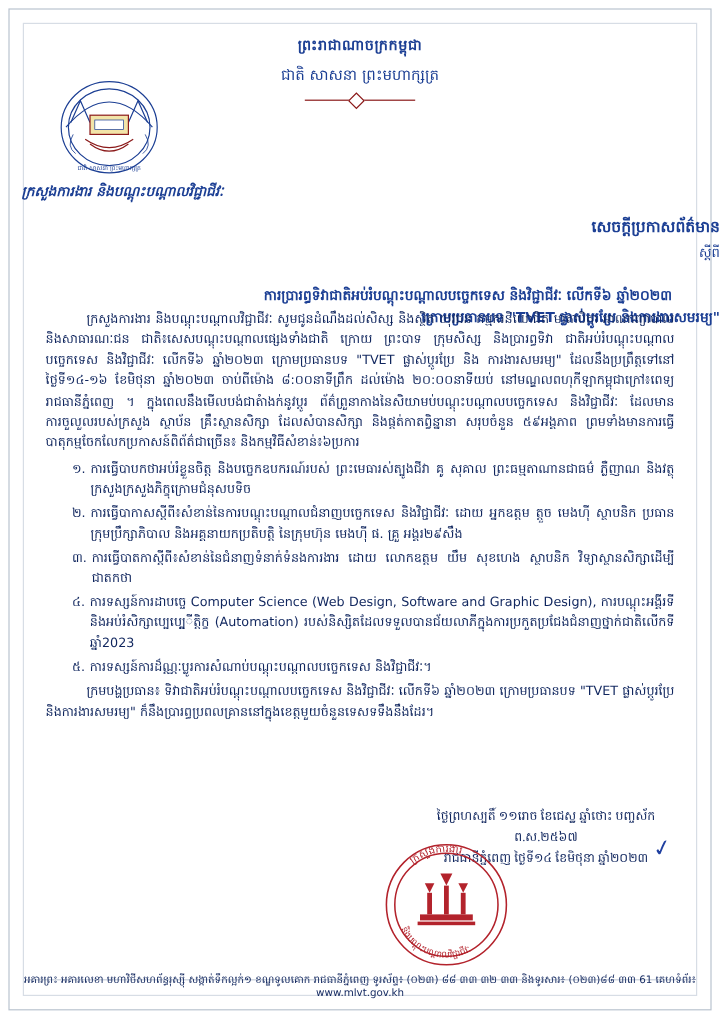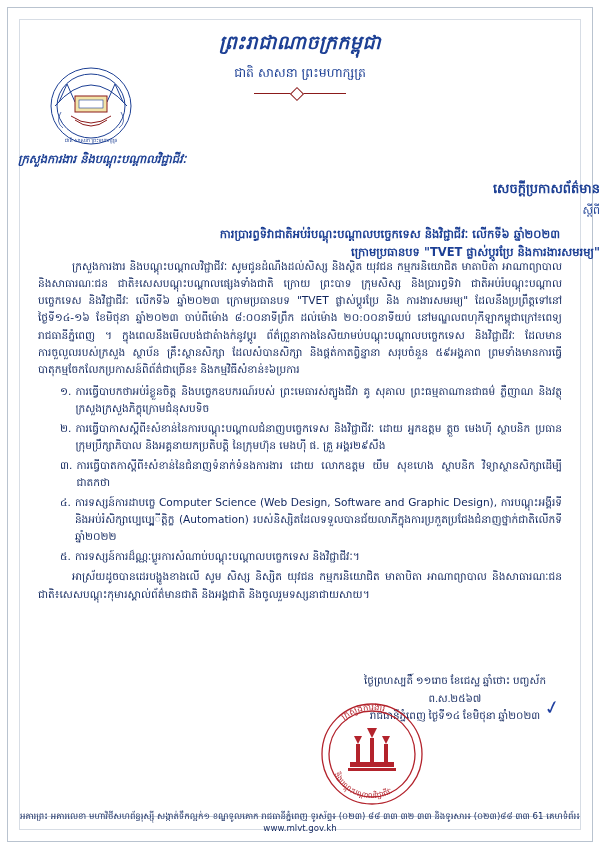--- a/index.html
+++ b/index.html
@@ -38,25 +38,24 @@
   
   .header {
     position: absolute;
     left: 0;
     top: 30px;
     width: 100%;
     text-align: center;
     color: #1f3a93;
   }
   .kingdom {
-    font-size: 19px;
+    font-size: 12px;
     letter-spacing: .5px;
     color: #1c3f94;
     font-weight: bold;
-    font-style: italic;
   }
   .motto {
     font-size: 12.5px;
     margin-top: 7px;
     color: #1c3f94;
   }
   .divider {
     margin: 6px auto 0;
     width: 92px;
     height: 9px;
@@ -103,21 +102,21 @@
   .titleblock {
     position: absolute;
     left: 0;
     top: 180px;
     width: 100%;
     text-align: right;
     color: #1c3f94;
   }
   .t1 { font-size: 13px; font-weight: bold; }
   .t2 { font-size: 11px; margin-top: 4px; }
-  .t3 { font-size: 11.5px; margin-top: 7px; font-weight: bold; line-height: 1.5; padding: 0 40px;}
+  .t3 { font-size: 11.5px; margin-top: 19px; font-weight: bold; line-height: 1.5; padding: 0 40px;}
   .t4 { font-size: 11.5px; margin-top: 2px; font-weight: bold; }
   
   .body {
     position: absolute;
     left: 38px;
     top: 258px;
     width: 524px;
     color: #10265e;
     font-size: 10.6px;
     line-height: 1.62;
@@ -251,29 +250,29 @@
       <div class="list-item">
         <span class="li-num">២.</span>
         <span class="li-text">ការធ្វើបាកាសស្តីពី៖សំខាន់នៃការបណ្តុះបណ្តាលជំនាញបច្ចេកទេស និងវិជ្ជាជីវៈ ដោយ អ្នកឧត្តម ត្តួច មេងហ៊ី ស្ថាបនិក ប្រធានក្រុមប្រឹក្សាភិបាល និងអគ្គនាយកប្រតិបត្តិ នៃក្រុមហ៊ុន មេងហ៊ី ផ. គួ្រ អង្គរ២៩សឹង</span>
       </div>
       <div class="list-item">
         <span class="li-num">៣.</span>
         <span class="li-text">ការធ្វើបាតកាស្តីពី៖សំខាន់នៃជំនាញទំនាក់ទំនងការងារ ដោយ លោកឧត្តម យឹម សុខហេង ស្ថាបនិក វិទ្យាស្ថានសិក្សាដើម្បីជាតកថា</span>
       </div>
       <div class="list-item">
         <span class="li-num">៤.</span>
-        <span class="li-text">ការទស្សន៍ការដាបច្ចេ Computer Science (Web Design, Software and Graphic Design), ការបណ្តុះអង្គីរទី និងអប់រំសិក្សាប្បេប្បេ្តីត្តិក្ខ (Automation) របស់និស្សិតដែលទទួលបានជ័យលាភីក្នុងការប្រកួតប្រជែងជំនាញថ្នាក់ជាតិលើកទី ឆ្នាំ២០២២</span>
+        <span class="li-text">ការទស្សន៍ការដាបច្ចេ Computer Science (Web Design, Software and Graphic Design), ការបណ្តុះអង្គីរទី និងអប់រំសិក្សាប្បេប្បេ្តីត្តិក្ខ (Automation) របស់និស្សិតដែលទទួលបានជ័យលាភីក្នុងការប្រកួតប្រជែងជំនាញថ្នាក់ជាតិលើកទី ឆ្នាំ2023</span>
       </div>
       <div class="list-item">
         <span class="li-num">៥.</span>
         <span class="li-text">ការទស្សន៍ការដ៏ណ្ណៈប្លូរការសំណាប់បណ្តុះបណ្តាលបច្ចេកទេស និងវិជ្ជាជីវៈ។</span>
       </div>
     </div>
 
-    <div class="para">អាស្រ័យដូចបានដេរបង្ហូងខាងលើ សូម សិស្ស និស្សិត យុវជន កម្មករនិយោជិត មាតាបិតា អាណាព្យាបាល និងសាធារណៈជន ជាតិ៖សេសបណ្តុះកុមារស្គាល់ព័ត៌មានជាតិ និងអង្គជាតិ និងចូលរួមទស្សនាជាយសាយ។</div>
+    <div class="para">ក្រមបង្ហប្រធាន៖ ទិវាជាតិអប់រំបណ្តុះបណ្តាលបច្ចេកទេស និងវិជ្ជាជីវៈ លើកទី៦ ឆ្នាំ២០២៣ ក្រោមប្រធានបទ "TVET ផ្លាស់ប្តូរប្រែ និងការងារសមរម្យ" ក៏នឹងប្រារព្ធប្រពលគ្រាននៅក្នុងខេត្តមួយចំនួនទេសទទឹងនឹងដែរ។</div>
   </div>
 
   <div class="sigdate">
     <div>ថ្ងៃព្រហស្បតិ៍ ១១រោច ខែជេស្ឋ ឆ្នាំថោះ បញ្ចស័ក ព.ស.២៥៦៧</div>
     <div>រាជធានីភ្នំពេញ ថ្ងៃទី១៤ ខែមិថុនា ឆ្នាំ២០២៣</div>
   </div>
   <div class="sign-mark">✓</div>
 
   <div class="stamp">
     <svg width="124" height="112" viewBox="0 0 124 112">

